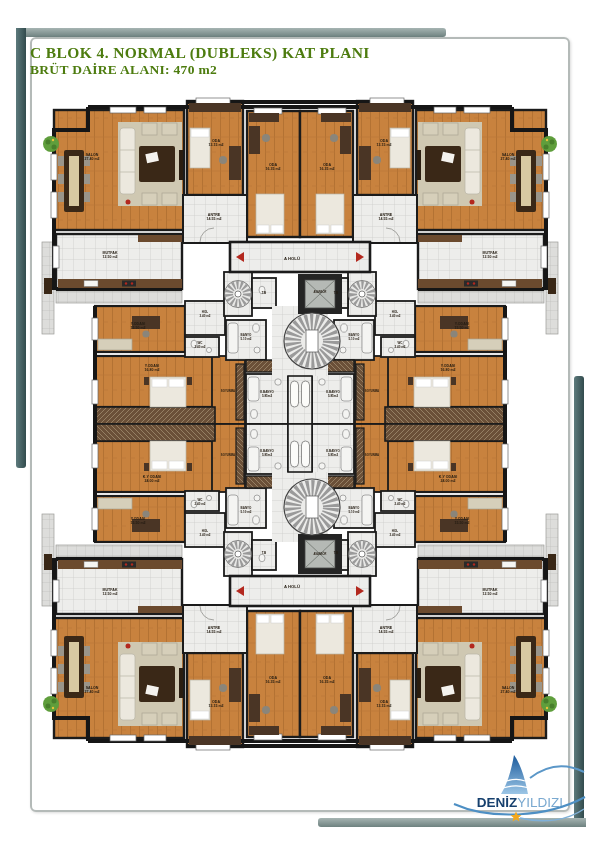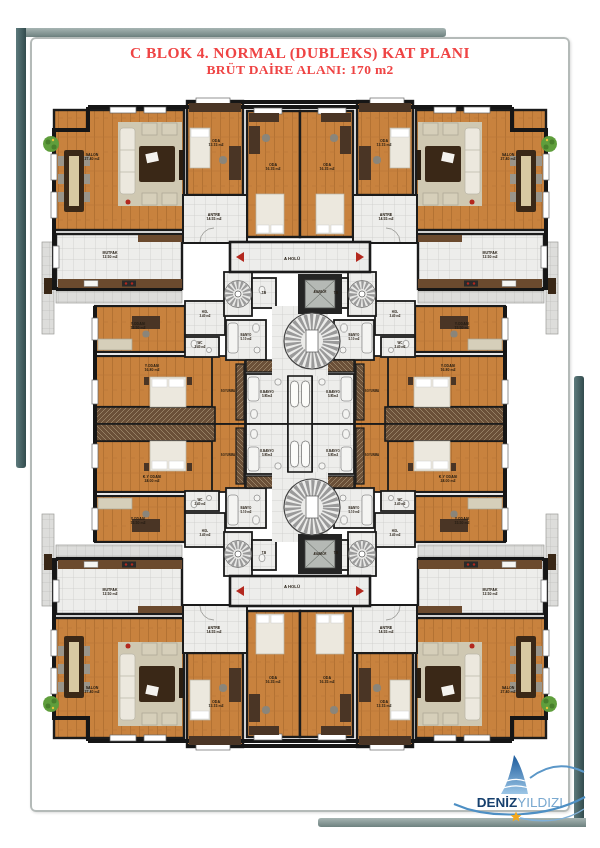--- a/index.html
+++ b/index.html
@@ -10,43 +10,43 @@
            background:linear-gradient(#a6b4b2,#6e8280);border-radius:0 3px 3px 0;}
   .bar-left{left:16px;top:28px;width:10px;height:440px;
             background:linear-gradient(90deg,#5d7a7c,#324b4d);border-radius:0 0 3px 3px;}
   .bar-right{left:574px;top:376px;width:10px;height:444px;
              background:linear-gradient(90deg,#5d7a7c,#324b4d);border-radius:3px 3px 0 0;}
   .bar-bottom{left:318px;top:818px;width:268px;height:9px;
               background:linear-gradient(#a6b4b2,#6e8280);border-radius:3px 0 0 3px;}
   .sheet{position:absolute;left:30px;top:37px;width:536px;height:771px;
          background:#fff;border:2px solid #b4bab8;border-radius:6px;
          box-shadow:1px 1px 3px rgba(0,0,0,.15);}
-  .title{position:absolute;left:30px;top:44px;width:540px;text-align:center;
-         font-family:"Liberation Serif",serif;color:#ef4444;}
+  .title{position:absolute;left:30px;top:44px;width:540px;
+         font-family:"Liberation Serif",serif;color:#4d7c0f;}
   .title .l1{font-size:15.5px;font-weight:bold;letter-spacing:.4px;line-height:1.15;}
   .title .l2{font-size:13.5px;font-weight:bold;letter-spacing:.3px;line-height:1.2;}
   .plan{position:absolute;left:40px;top:94px;width:520px;height:660px;}
   .logo{position:absolute;left:450px;top:752px;width:140px;height:78px;z-index:5;}
   svg text.rl{font-family:"Liberation Sans",sans-serif;font-weight:bold;fill:#241c12;}
 </style>
 </head>
 <body>
 
 <div class="stage">
 
   <div class="bar bar-top"></div>
   <div class="bar bar-left"></div>
   <div class="bar bar-right"></div>
   <div class="bar bar-bottom"></div>
 
   <div class="sheet"></div>
 
   <div class="title">
     <div class="l1">C BLOK 4. NORMAL (DUBLEKS) KAT PLANI</div>
-    <div class="l2">BRÜT DAİRE ALANI: 170 m2</div>
+    <div class="l2">BRÜT DAİRE ALANI: 470 m2</div>
   </div>
 
   <svg class="plan" viewBox="0 0 520 660">
     <defs>
       <pattern id="woodP" width="9" height="34" patternUnits="userSpaceOnUse">
         <rect width="9" height="34" fill="#c8823e"></rect>
         <line x1="0.4" y1="0" x2="0.4" y2="34" stroke="#a96b2e" stroke-width="0.8"></line>
         <line x1="0" y1="9" x2="9" y2="9" stroke="#b87334" stroke-width="0.6"></line>
         <line x1="0" y1="24" x2="5" y2="24" stroke="#b87334" stroke-width="0.6"></line>
       </pattern>

